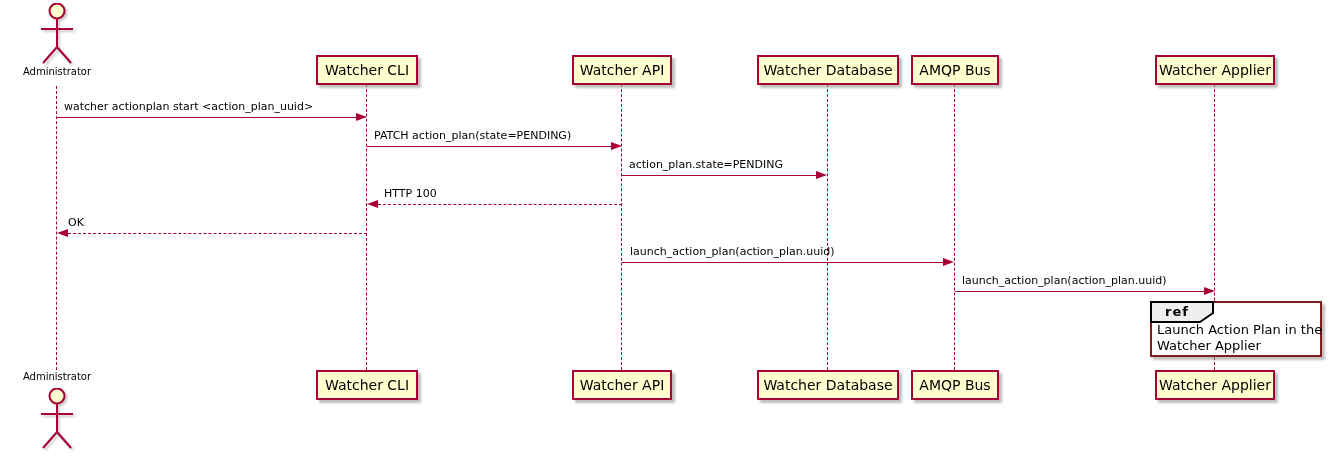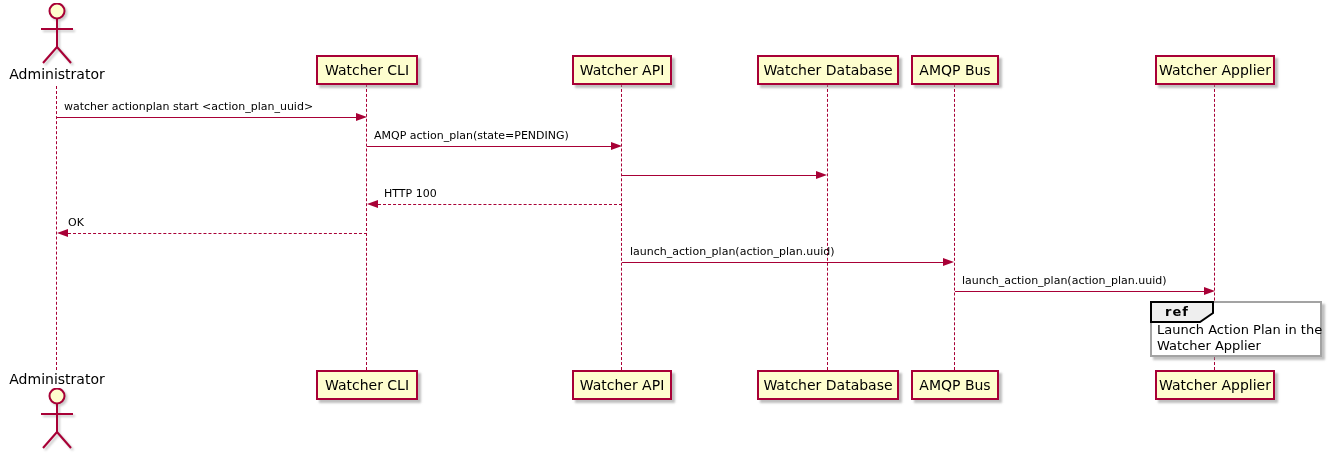--- a/index.html
+++ b/index.html
@@ -14,33 +14,33 @@
 
   .lifeline{position:absolute;width:0;border-left:1px dashed var(--accent);z-index:1;}
 
   .pbox{
     position:absolute;height:26px;background:var(--fill);
     border:2px solid var(--accent);box-shadow:3px 3px 2px var(--shadow);
     display:flex;align-items:center;justify-content:center;
     font-size:14px;z-index:5;box-sizing:content-box;
   }
 
-  .actor-label{position:absolute;width:114px;text-align:center;font-size:14px;z-index:5;}
+  .actor-label{position:absolute;width:114px;text-align:center;font-size:10px;z-index:5;}
   .actor-svg{position:absolute;z-index:5;filter:drop-shadow(2px 2px 1px #c9c9c9);}
 
   .msg-label{position:absolute;font-size:11px;white-space:nowrap;z-index:4;}
   .mline{position:absolute;height:0;border-top:1px solid var(--accent);z-index:3;}
   .mline.dashed{border-top-style:dashed;}
   .ah{position:absolute;width:0;height:0;z-index:4;}
   .ah.right{border-top:4px solid transparent;border-bottom:4px solid transparent;border-left:11px solid var(--accent);}
   .ah.left{border-top:4px solid transparent;border-bottom:4px solid transparent;border-right:11px solid var(--accent);}
 
   .ref-frame{
     position:absolute;left:1150px;top:301px;width:168px;height:52px;
-    background:#ffffff;border:2px solid #a3a3a3;box-shadow:3px 3px 2px var(--shadow);z-index:6;
+    background:#ffffff;border:2px solid #7f1d1d;box-shadow:3px 3px 2px var(--shadow);z-index:6;
   }
   .ref-tab-svg{position:absolute;left:-2px;top:-2px;}
   .ref-keyword{position:absolute;left:13px;top:1px;font-size:13px;font-weight:bold;letter-spacing:1px;z-index:7;}
   .ref-body{position:absolute;left:5px;top:19px;font-size:13px;line-height:16px;white-space:nowrap;}
 </style>
 </head>
 <body>
 
 <div class="canvas">
 
@@ -73,24 +73,25 @@
       <span>AMQP Bus</span>
     </div>
   <div class="pbox" style="left:1155px;top:55px;width:116px;">
       <span>Watcher Applier</span>
     </div>
 
   <div class="msg-label" style="left:64px;top:100px;">watcher actionplan start &lt;action_plan_uuid&gt;</div>
   <div class="mline" style="left:57px;top:117px;width:300px;"></div>
   <div class="ah right" style="left:356px;top:113px;"></div>
 
-  <div class="msg-label" style="left:374px;top:129px;">AMQP action_plan(state=PENDING)</div>
+  <div class="msg-label" style="left:374px;top:129px;">PATCH action_plan(state=PENDING)</div>
   <div class="mline" style="left:367px;top:146px;width:245px;"></div>
   <div class="ah right" style="left:611px;top:142px;"></div>
 
+  <div class="msg-label" style="left:629px;top:158px;">action_plan.state=PENDING</div>
   <div class="mline" style="left:622px;top:175px;width:195px;"></div>
   <div class="ah right" style="left:816px;top:171px;"></div>
 
   <div class="msg-label" style="left:384px;top:187px;">HTTP 100</div>
   <div class="mline dashed" style="left:378px;top:204px;width:244px;"></div>
   <div class="ah left" style="left:367px;top:200px;"></div>
 
   <div class="msg-label" style="left:68px;top:216px;">OK</div>
   <div class="mline dashed" style="left:68px;top:233px;width:299px;"></div>
   <div class="ah left" style="left:57px;top:229px;"></div>

